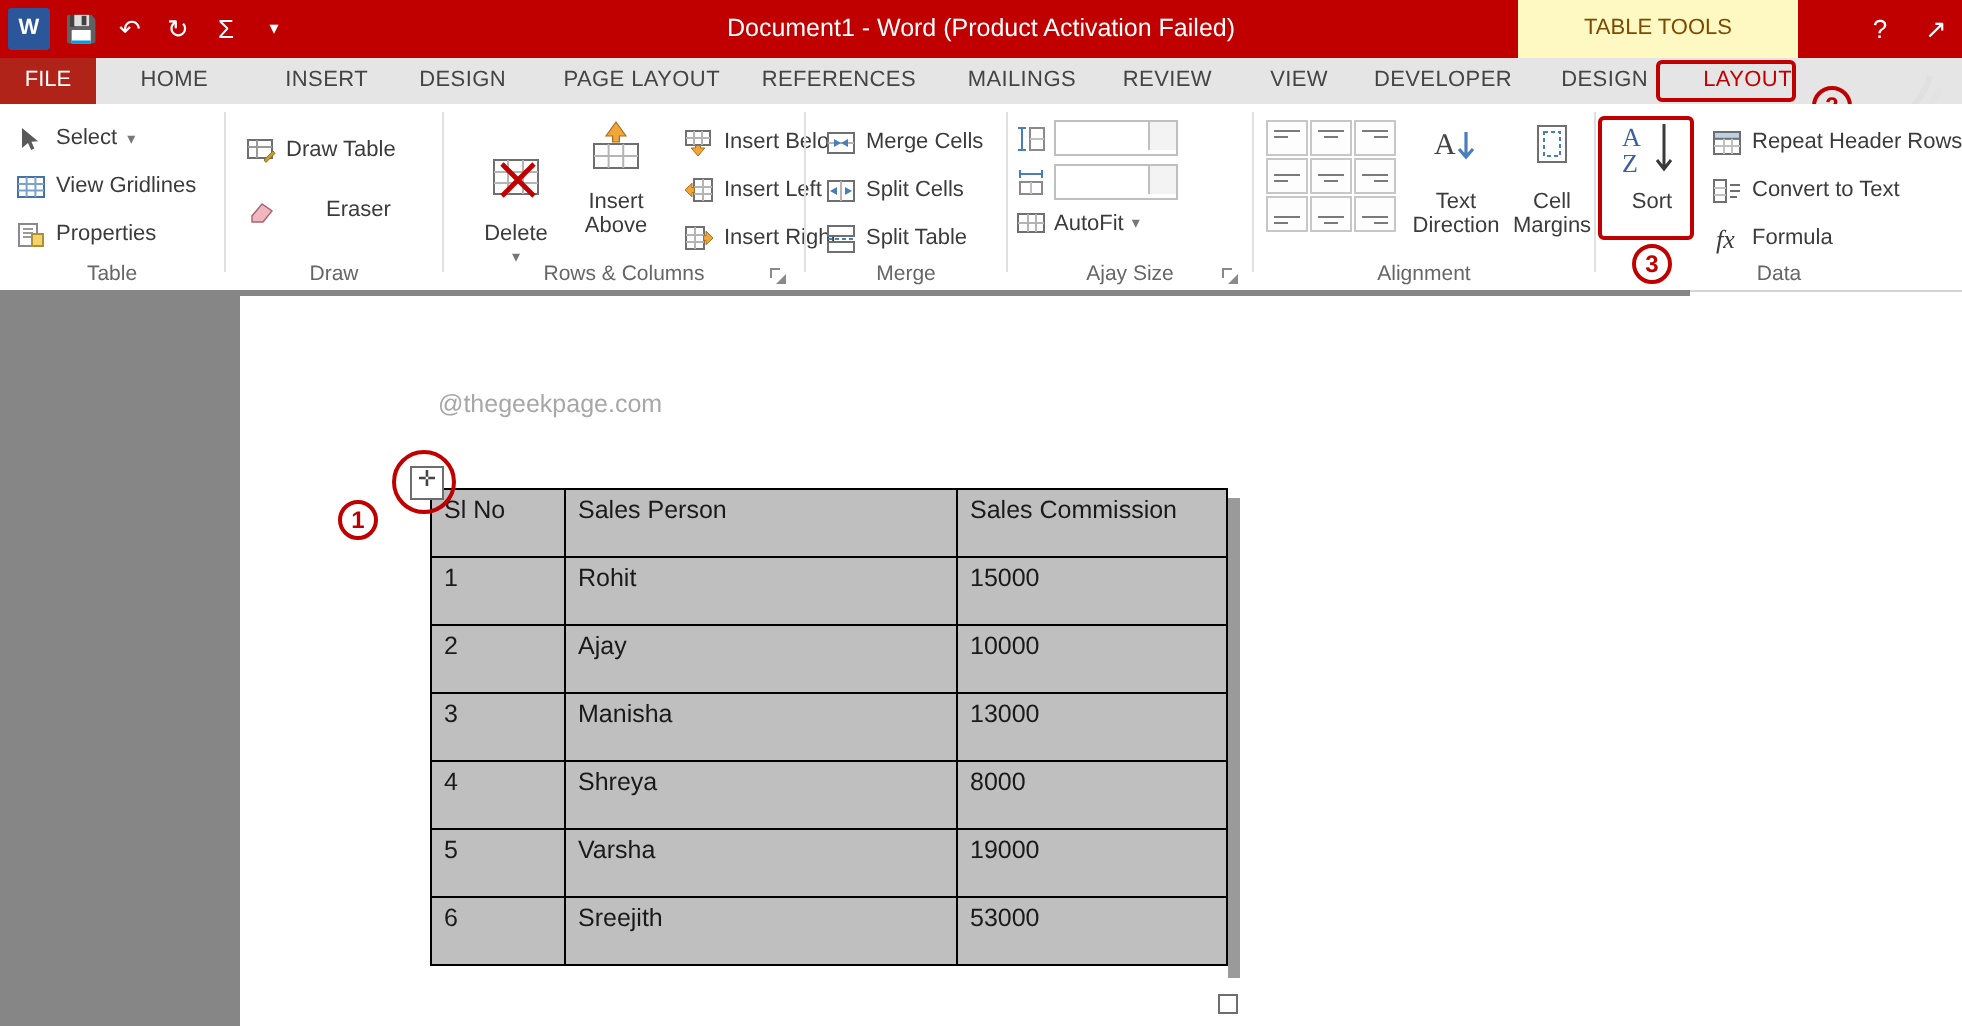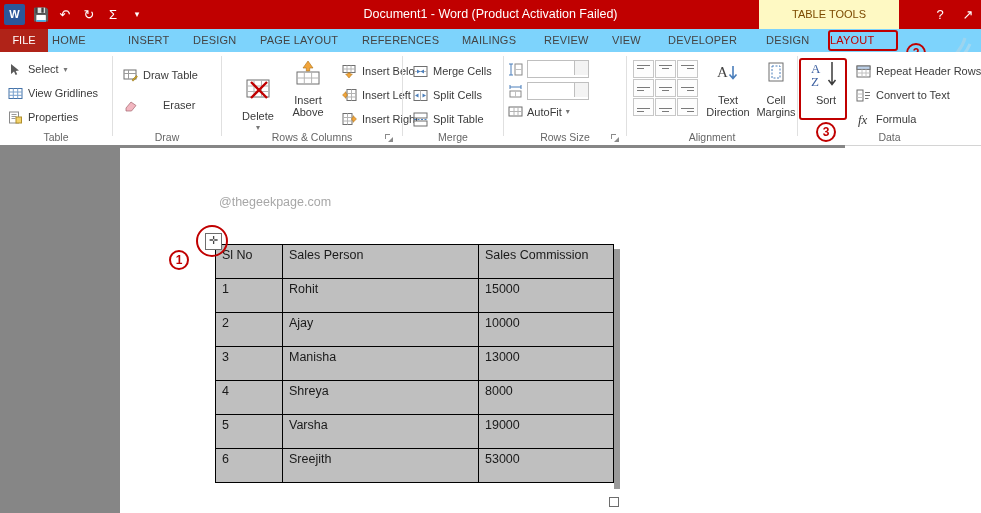--- a/index.html
+++ b/index.html
@@ -39,28 +39,28 @@
     text-align:center;line-height:29px;
   }
   .win-btns{
     position:absolute;right:4px;top:0;height:29px;display:flex;align-items:center;gap:10px;
     color:#fff;font-size:13px;
   }
   .win-btns span{width:18px;text-align:center;}
 
   
   .tabbar{
-    position:absolute;left:0;top:29px;width:981px;height:23px;background:#7dd3fc;
+    position:absolute;left:0;top:29px;width:981px;height:23px;background:#e5e5e5;
   }
   .tab-file{
     position:absolute;left:0;top:0;width:48px;height:23px;background:#b02318;
     color:#ffffff;font-size:11px;line-height:23px;text-align:center;
   }
   .tab{
-    position:absolute;top:0;height:23px;line-height:23px;text-align:left;
+    position:absolute;top:0;height:23px;line-height:23px;text-align:right;
     font-size:11px;color:#444;letter-spacing:.2px;
   }
   .tab.sel{color:#c00000;}
   .tab-highlight{
     position:absolute;left:828px;top:30px;width:70px;height:21px;
     border:2px solid #c00000;border-radius:3px;box-sizing:border-box;
   }
   .callout{
     position:absolute;width:20px;height:20px;border:2px solid #c00000;border-radius:50%;
     color:#c00000;font-size:12px;font-weight:bold;text-align:center;line-height:17px;
@@ -409,21 +409,21 @@
           <span style="font-size:11px;">AutoFit</span>
           <span style="font-size:8px;color:#777;">▾</span>
         </div>
       </div>
       <div class="dlg-launcher" style="right:6px;">
         <svg width="10" height="10" viewBox="0 0 10 10">
             <path d="M1 1h5v1H2v4H1z" fill="#8a8a8a"></path>
             <path d="M9 9 L4 9 L9 4 Z" fill="#8a8a8a"></path>
           </svg>
       </div>
-      <div class="group-label">Rows Size</div>
+      <div class="group-label">Ajay Size</div>
     </div>
     <div class="grp-sep" style="left:626px;"></div>
 
     <div class="group" style="left:627px;width:170px;">
       <div class="align-grid" style="position:absolute;left:6px;top:8px;">
         <div class="align-cell">
             <i style="top:4px;"></i>
             <i style="top:7px;right:9px;"></i>
           </div>
         <div class="align-cell">

